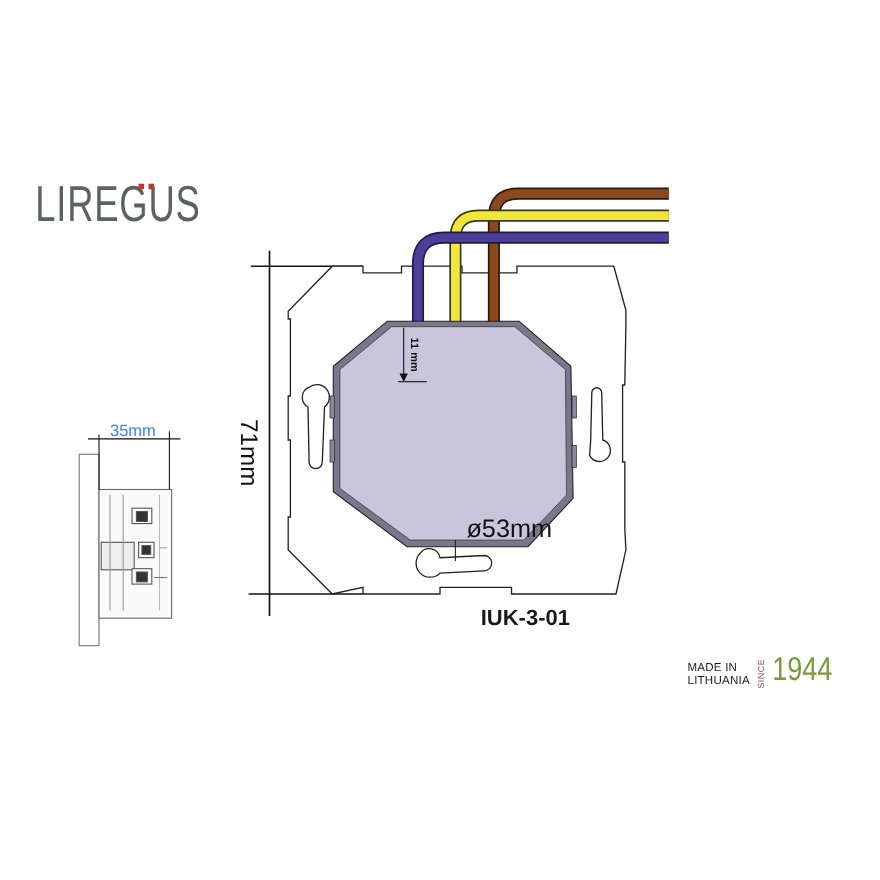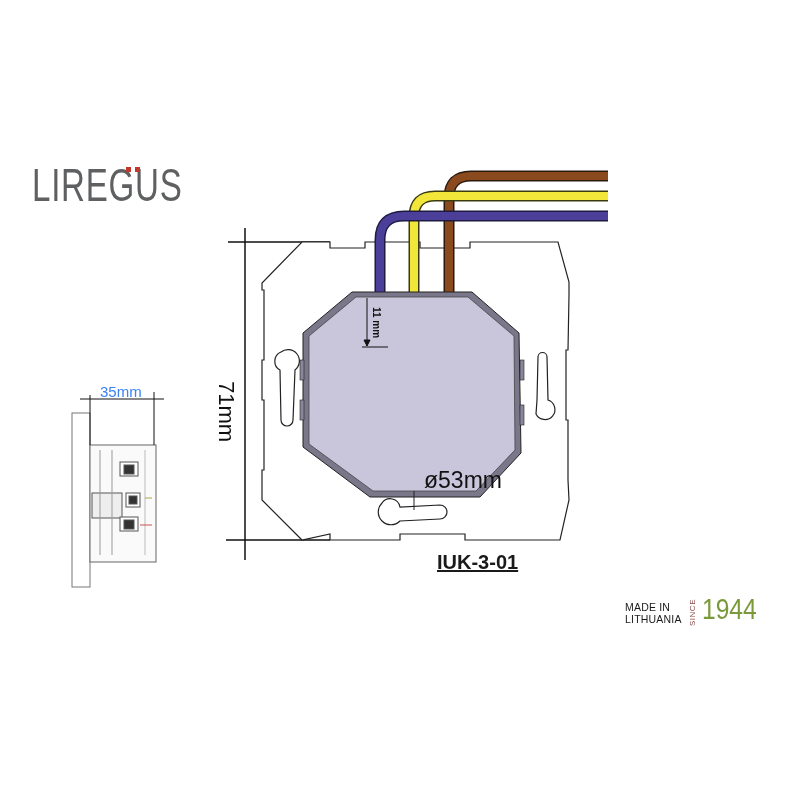--- a/index.html
+++ b/index.html
@@ -2,21 +2,21 @@
 <html><head>
 <meta charset="utf-8">
 <style>
   html, body { margin:0; padding:0; background:#ffffff; }
   body { width:800px; height:800px; position:relative; overflow:hidden; font-family:"Liberation Sans", sans-serif; }
   .abs { position:absolute; }
   .logo { left:32px; top:162px; font-family:"Liberation Sans", sans-serif; font-size:46px; color:#5f6062; letter-spacing:1px; transform:scaleX(0.72); transform-origin:left top; line-height:1; font-weight:400; }
   .made { left:625px; top:601px; font-size:10.5px; font-weight:400; color:#1a1a1a; line-height:12px; letter-spacing:0.2px; }
   .since { left:688px; top:598px; font-size:8px; color:#8b4a4a; transform:rotate(-90deg); transform-origin:center; width:28px; text-align:center; top:608px; left:678px; letter-spacing:0.5px; }
   .year { left:702px; top:594px; font-size:30px; color:#7a9a3a; transform:scaleX(0.82); transform-origin:left top; line-height:1; }
-  .model { left:437px; top:551px; font-size:20px; font-weight:700; color:#1a1a1a;text-decoration:underline; }
+  .model { left:437px; top:551px; font-size:20px; font-weight:700; color:#1a1a1a; }
   .dim71 { left:196px; top:398px; font-size:22px; color:#111; transform:rotate(90deg); transform-origin:center; width:60px; text-align:center; }
   .dim53 { left:424px; top:422px; font-size:23px; color:#111;margin-top:45px; }
   .dim35 { left:100px; top:383px; font-size:15px; color:#3b82f6; }
   .dim11 { left:356px; top:317px; font-size:10px; font-weight:700; color:#111; transform:rotate(90deg); transform-origin:center; width:40px; text-align:center; }
 </style>
 </head>
 <body>
 
 <div class="abs logo">
   <span>LIREGUS</span>

